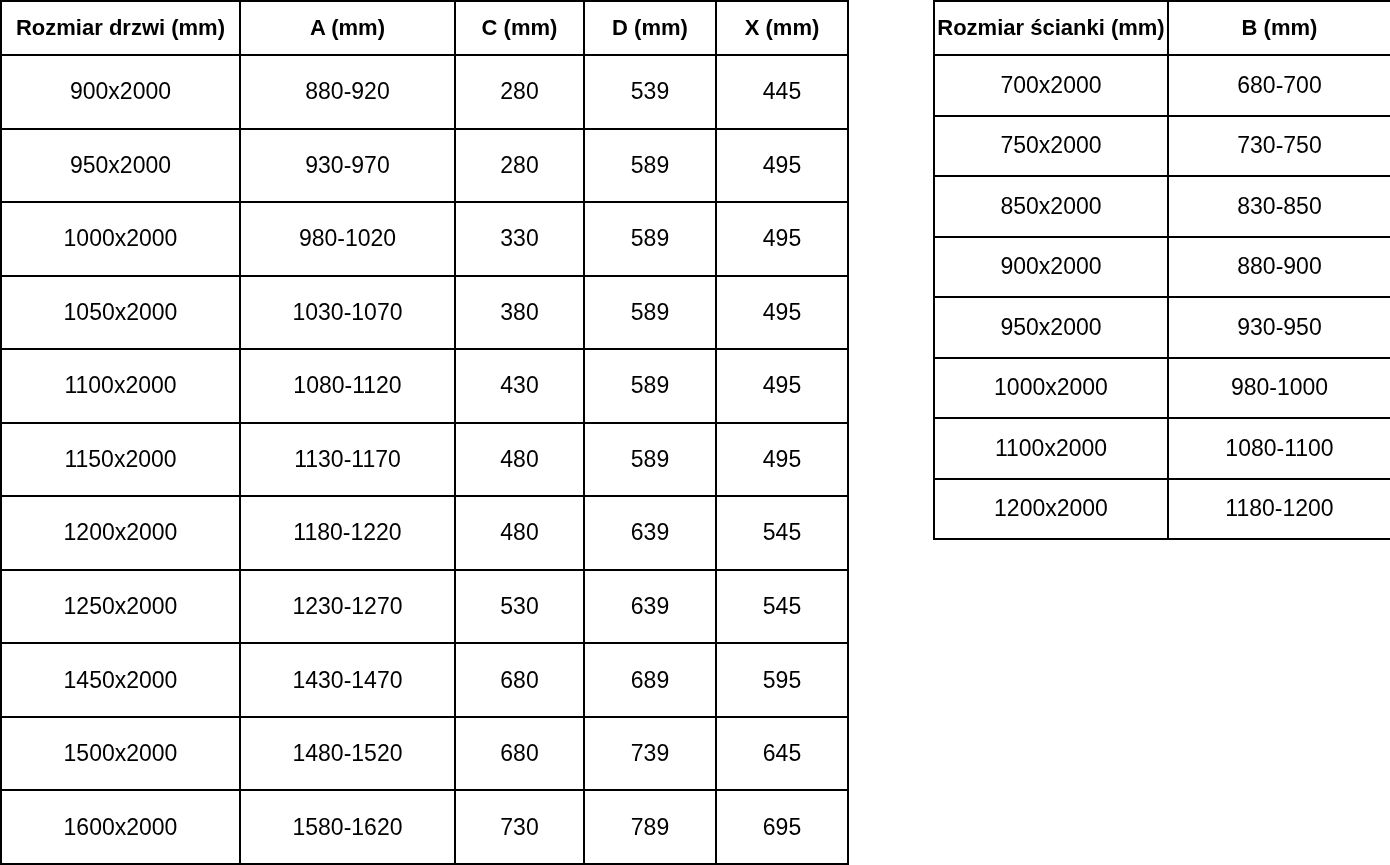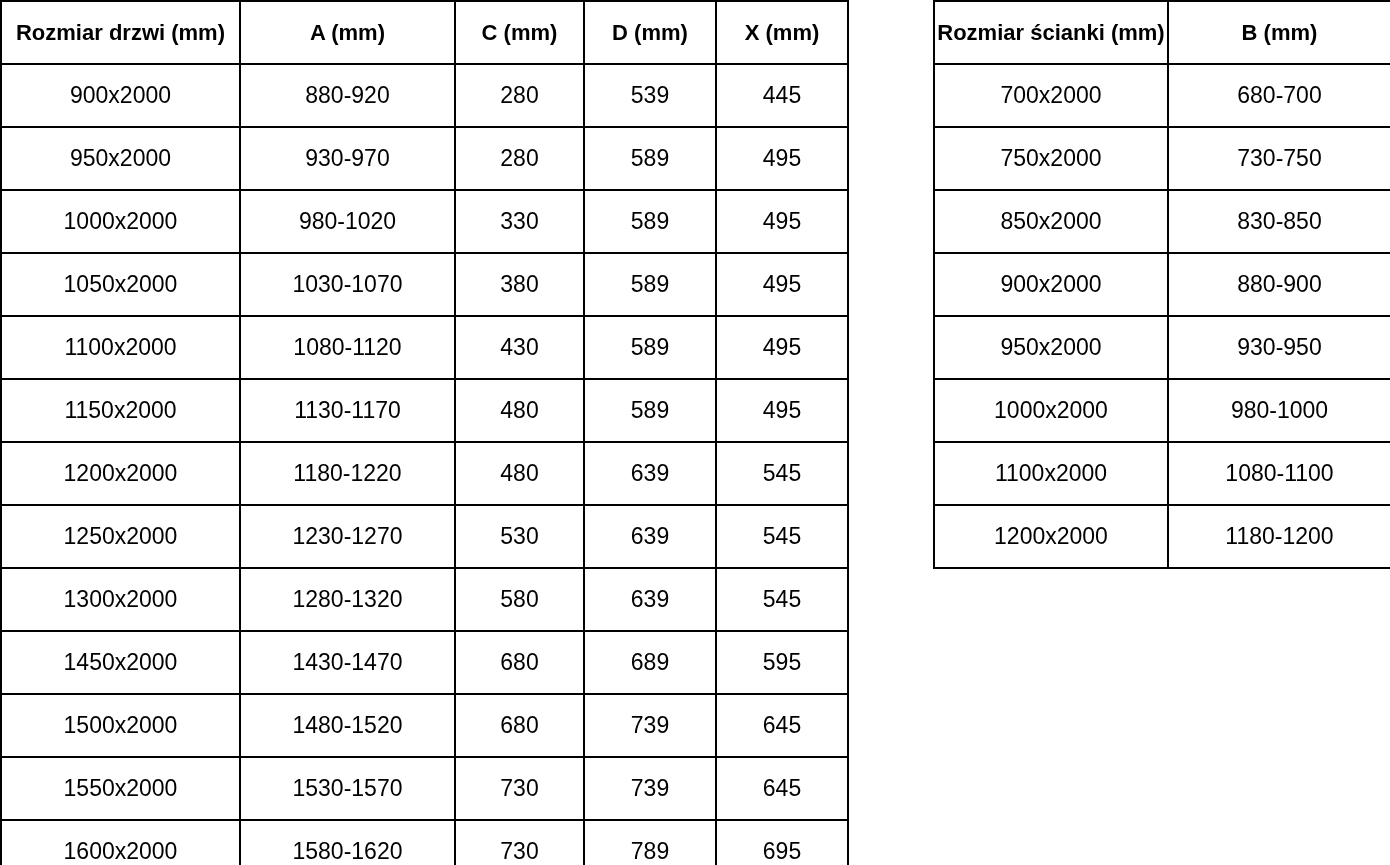--- a/index.html
+++ b/index.html
@@ -43,21 +43,21 @@
     width: 847px;
     height: 865px;
   }
   #walls-table {
     left: 933px;
     top: 0;
     width: 457px;
     height: 540px;
   }
   tr {
-    height: 63px;
+    height: 54px;
   }
 </style>
 </head>
 <body>
 
 <table id="doors-table">
   <colgroup>
     <col style="width:239px">
     <col style="width:215px">
     <col style="width:129px">
@@ -124,44 +124,30 @@
         <td>545</td>
       </tr>
       <tr>
         <td>1250x2000</td>
         <td>1230-1270</td>
         <td>530</td>
         <td>639</td>
         <td>545</td>
       </tr>
       <tr>
-        <td>1300x2000</td>
-        <td>1280-1320</td>
-        <td>580</td>
-        <td>639</td>
-        <td>545</td>
-      </tr>
-      <tr>
         <td>1450x2000</td>
         <td>1430-1470</td>
         <td>680</td>
         <td>689</td>
         <td>595</td>
       </tr>
       <tr>
         <td>1500x2000</td>
         <td>1480-1520</td>
         <td>680</td>
-        <td>739</td>
-        <td>645</td>
-      </tr>
-      <tr>
-        <td>1550x2000</td>
-        <td>1530-1570</td>
-        <td>730</td>
         <td>739</td>
         <td>645</td>
       </tr>
       <tr>
         <td>1600x2000</td>
         <td>1580-1620</td>
         <td>730</td>
         <td>789</td>
         <td>695</td>
       </tr>

